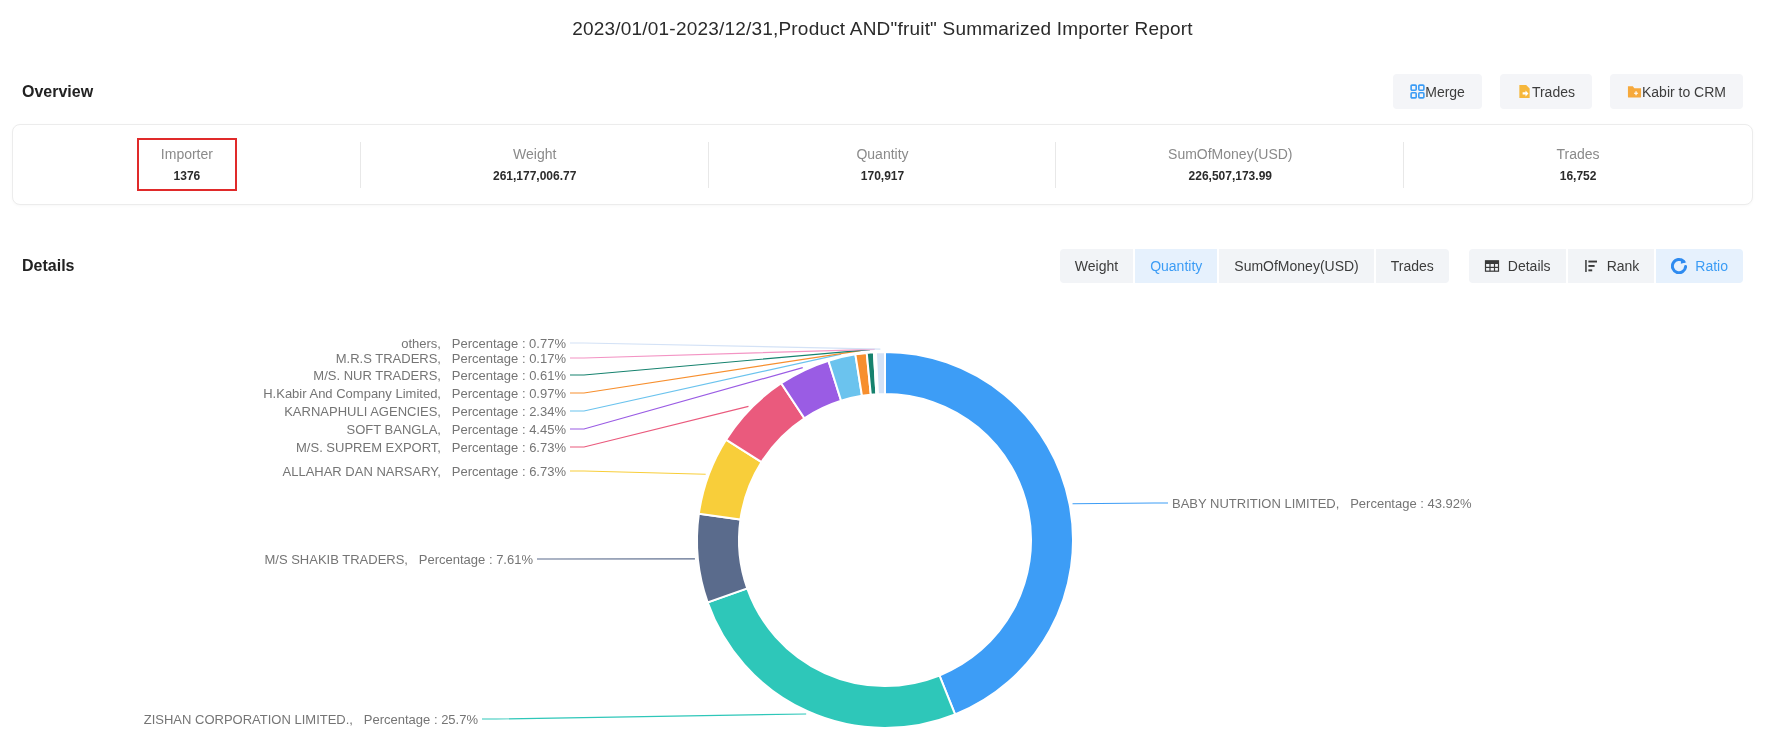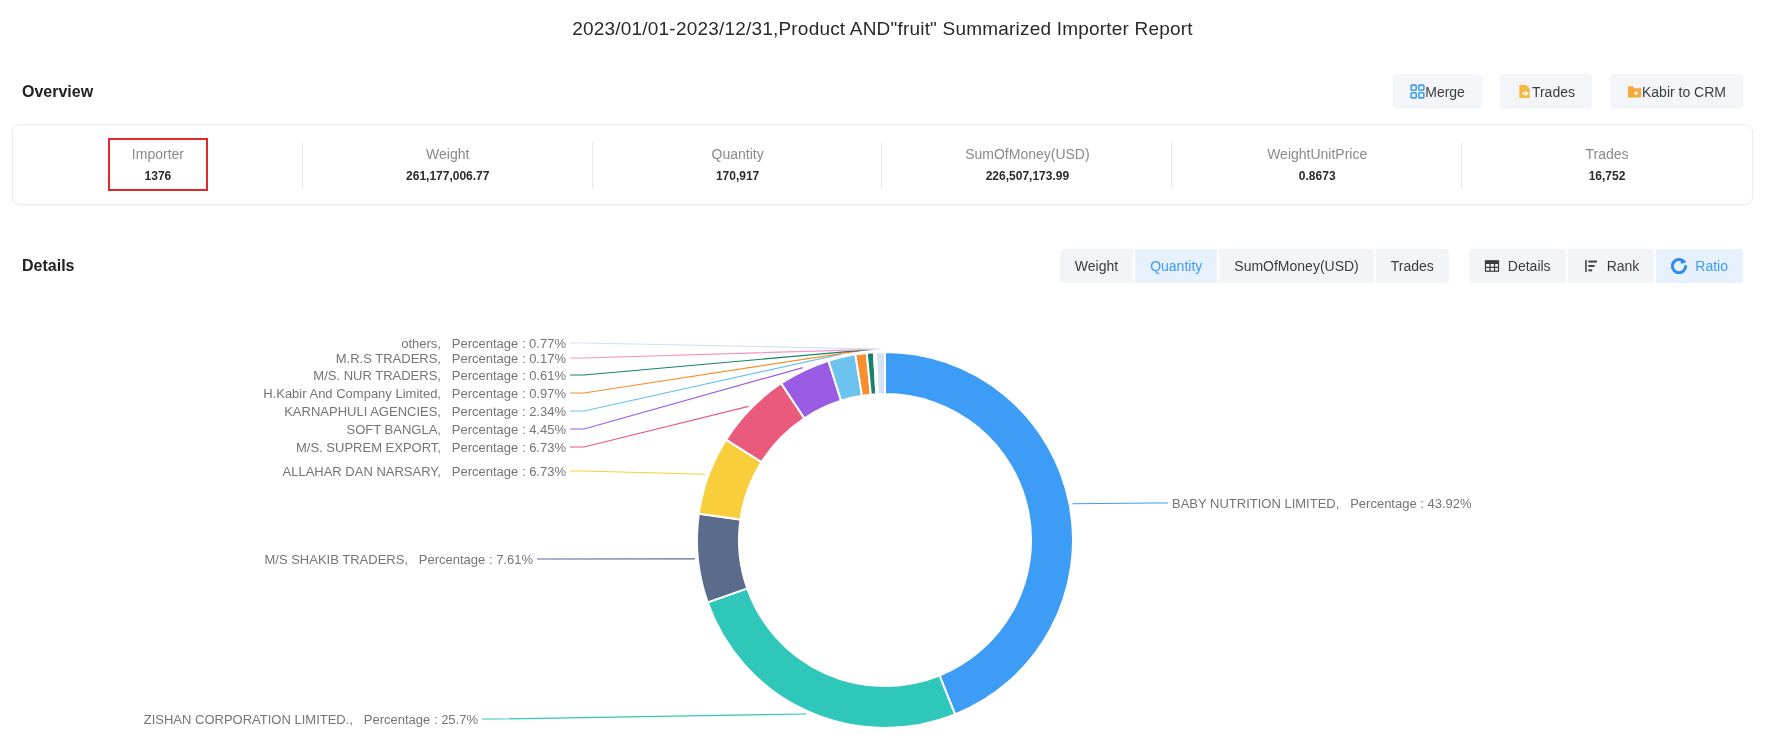--- a/index.html
+++ b/index.html
@@ -98,21 +98,20 @@
           <span>Kabir to CRM</span>
         </button>
       </div>
   </div>
 
   <div class="stats-card" id="stats-card">
       <div class="stat-cell"><div class="stat-inner hl"><div class="stat-label">Importer</div><div class="stat-value">1376</div></div></div>
       <div class="stat-cell"><div class="stat-inner"><div class="stat-label">Weight</div><div class="stat-value">261,177,006.77</div></div></div>
       <div class="stat-cell"><div class="stat-inner"><div class="stat-label">Quantity</div><div class="stat-value">170,917</div></div></div>
       <div class="stat-cell"><div class="stat-inner"><div class="stat-label">SumOfMoney(USD)</div><div class="stat-value">226,507,173.99</div></div></div>
-      <div class="stat-cell"><div class="stat-inner"><div class="stat-label">WeightUnitPrice</div><div class="stat-value">0.8673</div></div></div>
       <div class="stat-cell"><div class="stat-inner"><div class="stat-label">Trades</div><div class="stat-value">16,752</div></div></div>
     </div>
 
   <div class="section-row details-head">
     <div class="section-heading">Details</div>
     <div class="details-controls" id="details-controls">
         <div class="seg-group">
           <button class="seg">
             <span>Weight</span>
           </button>

